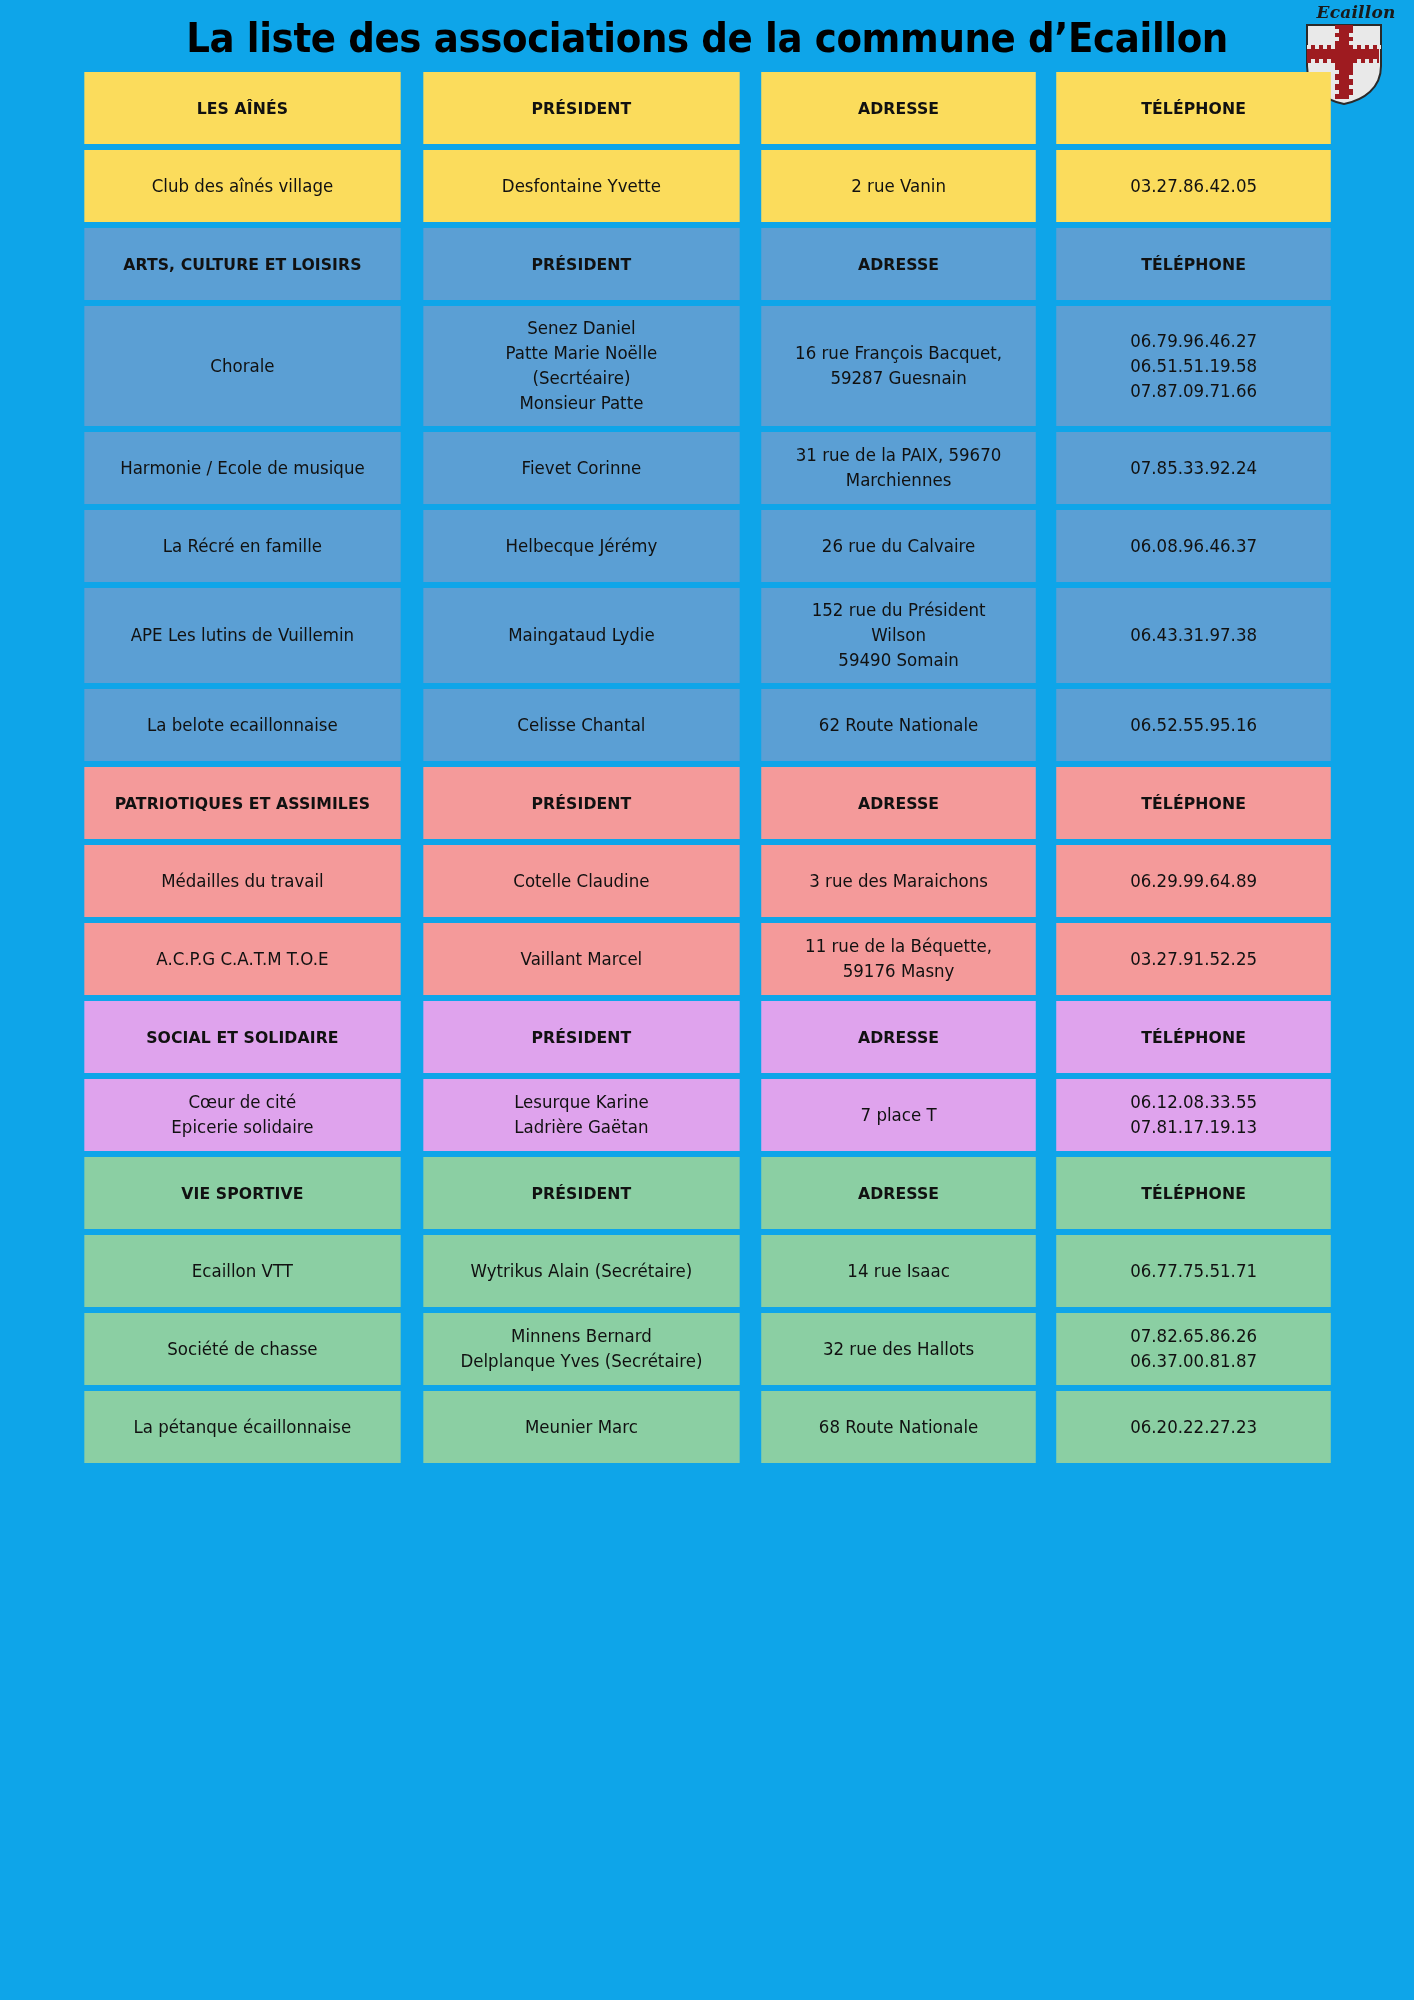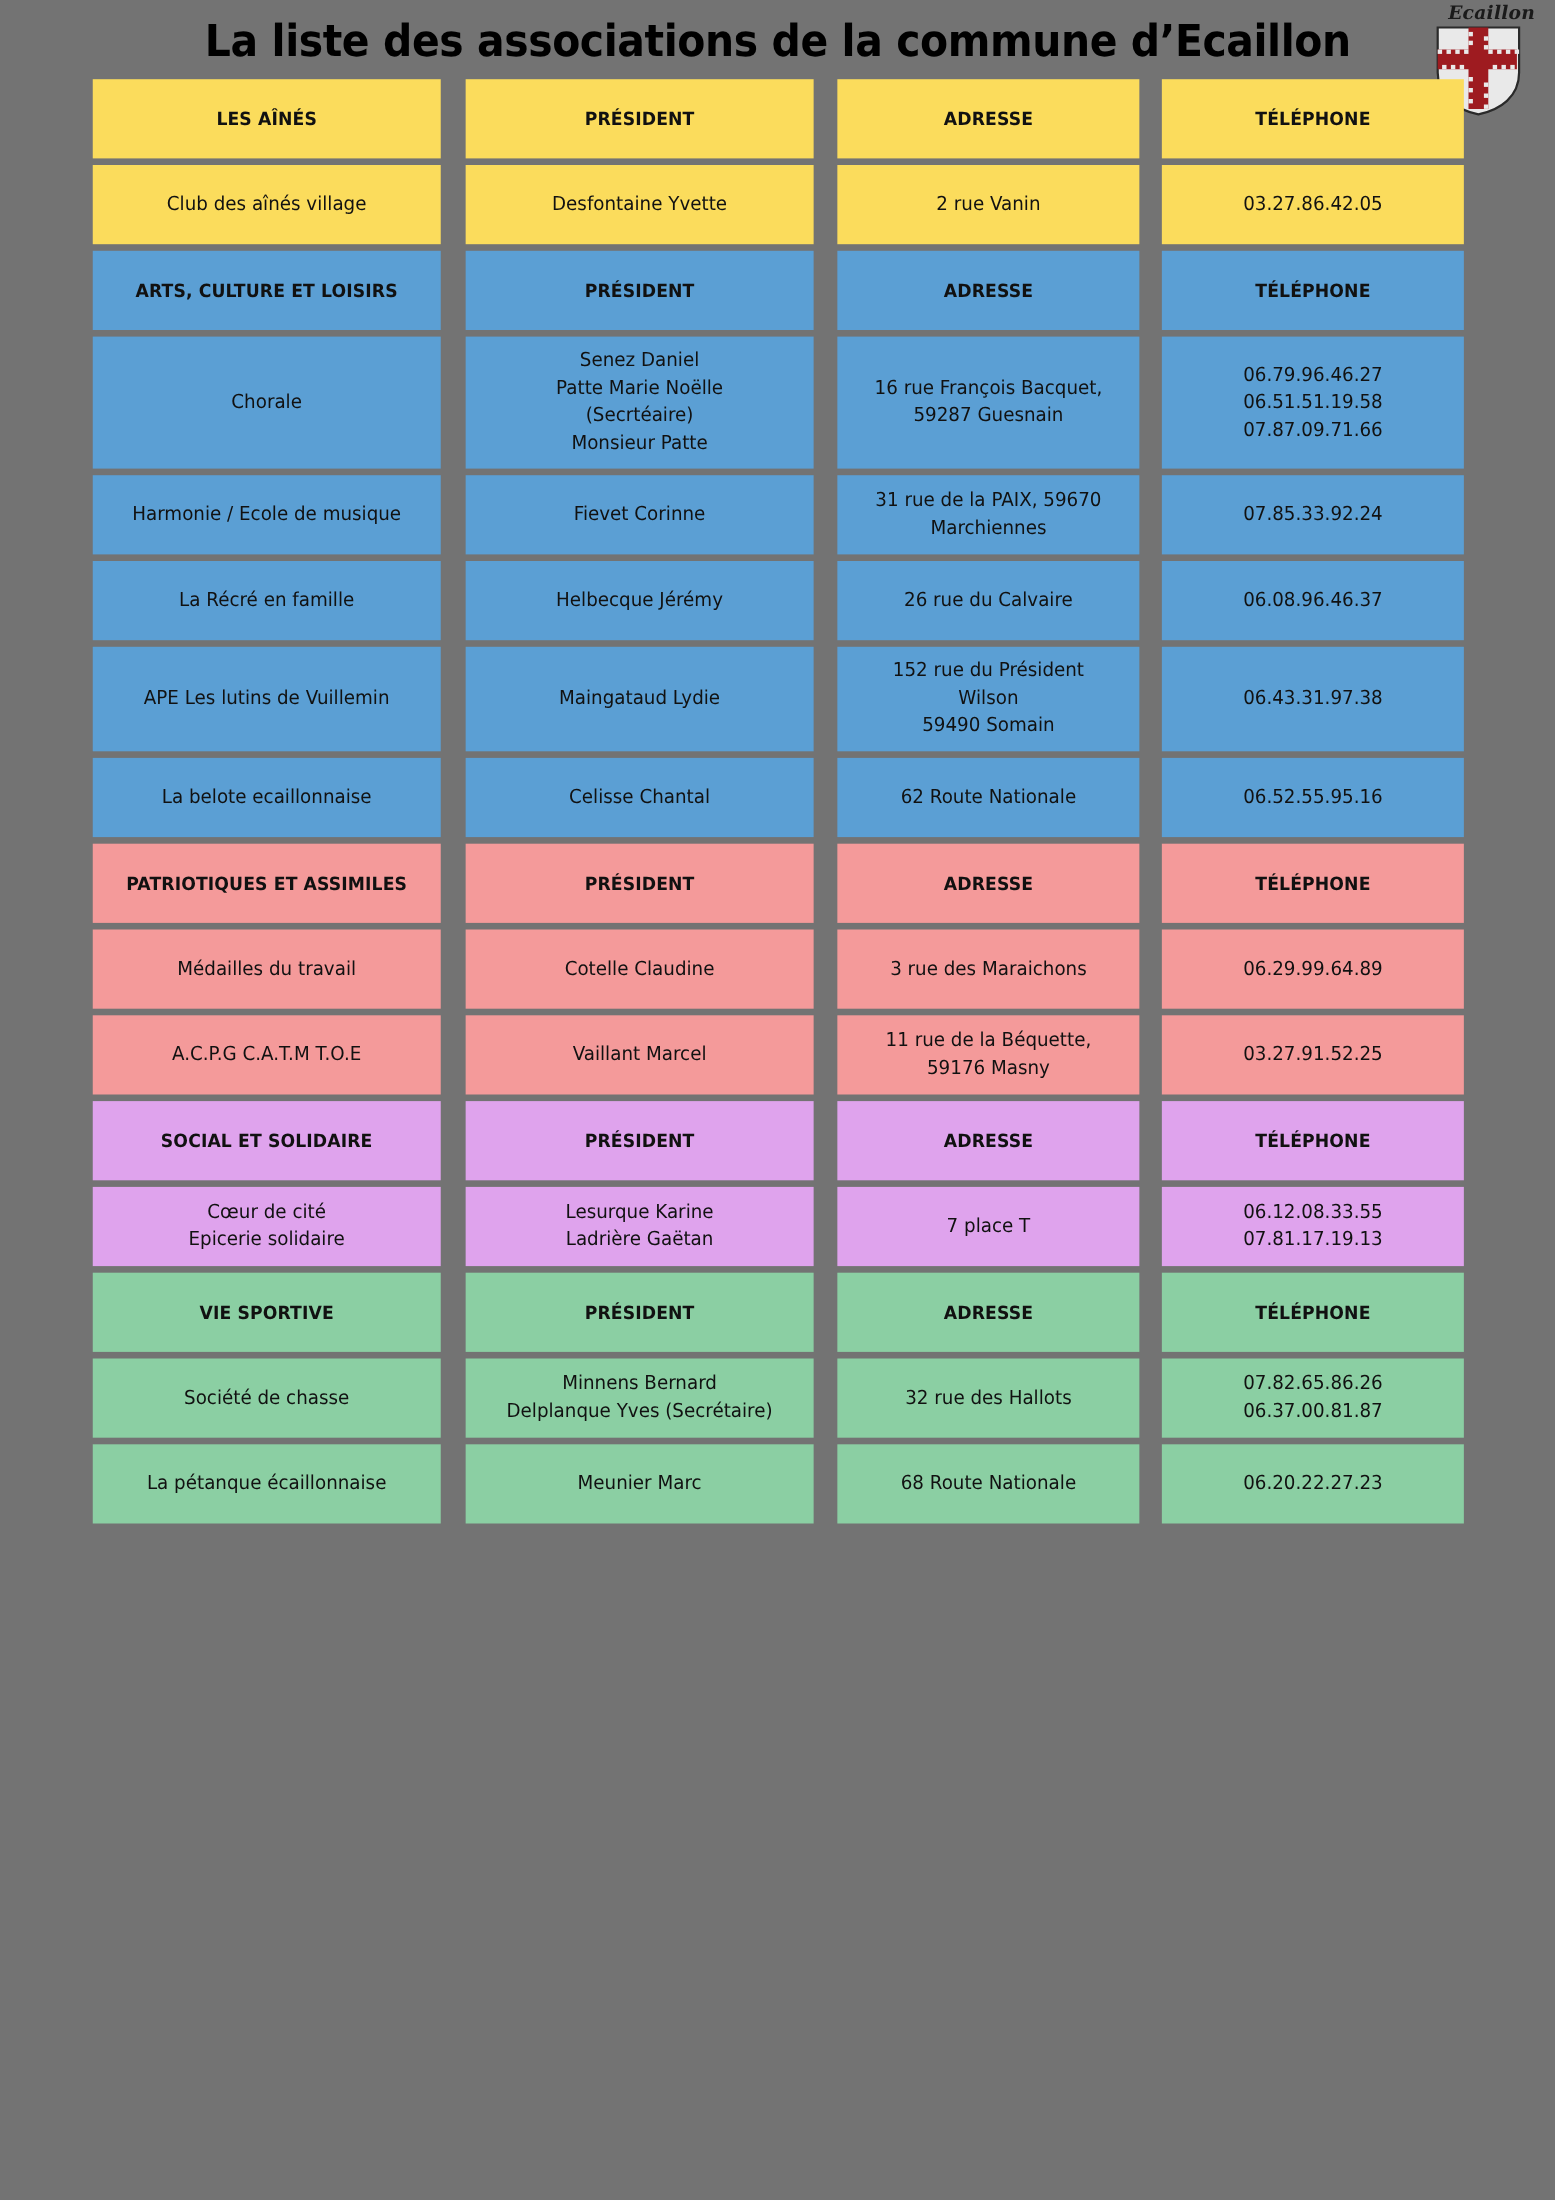--- a/index.html
+++ b/index.html
@@ -14,21 +14,21 @@
     font-family: "Liberation Sans", sans-serif;
     color: #111111;
     overflow: hidden;
   }
 
   .page {
     position: relative;
     width: 1414px;
     height: 2000px;
     box-sizing: border-box;
-    background: #737373;
+    background: #0ea5e9;
   }
 
   
   .header {
     position: relative;
     height: 66px;
     display: flex;
     align-items: center;
     justify-content: center;
     padding: 0 0 0 0;
@@ -377,20 +377,34 @@
           </td>
           <td class="cell-lines">
             <span>ADRESSE</span>
           </td>
           <td class="cell-lines">
             <span>TÉLÉPHONE</span>
           </td>
         </tr>
         <tr class="data-row theme-green">
           <td class="cell-lines">
+            <span>Ecaillon VTT</span>
+          </td>
+          <td class="cell-lines">
+            <span>Wytrikus Alain (Secrétaire)</span>
+          </td>
+          <td class="cell-lines">
+            <span>14 rue Isaac</span>
+          </td>
+          <td class="cell-lines">
+            <span>06.77.75.51.71</span>
+          </td>
+        </tr>
+        <tr class="data-row theme-green">
+          <td class="cell-lines">
             <span>Société de chasse</span>
           </td>
           <td class="cell-lines">
             <span>Minnens Bernard</span>
             <span>Delplanque Yves (Secrétaire)</span>
           </td>
           <td class="cell-lines">
             <span>32 rue des Hallots</span>
           </td>
           <td class="cell-lines">

